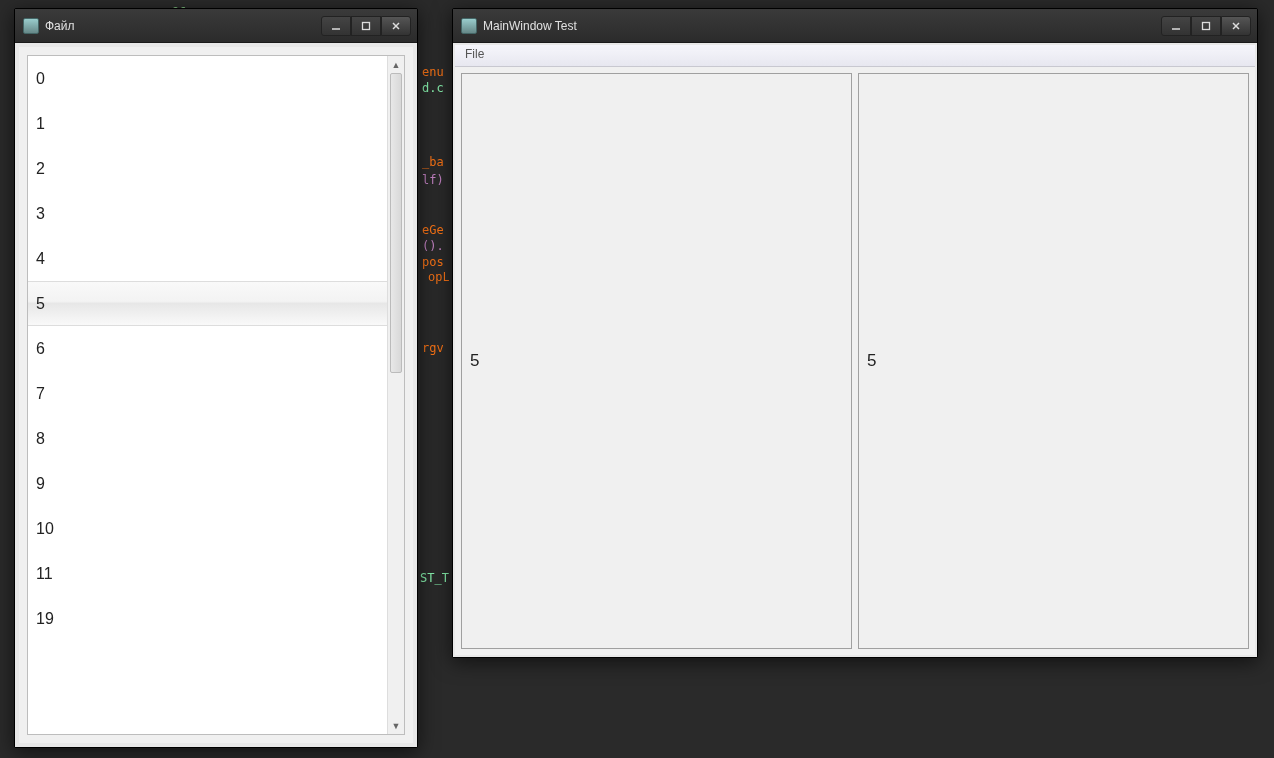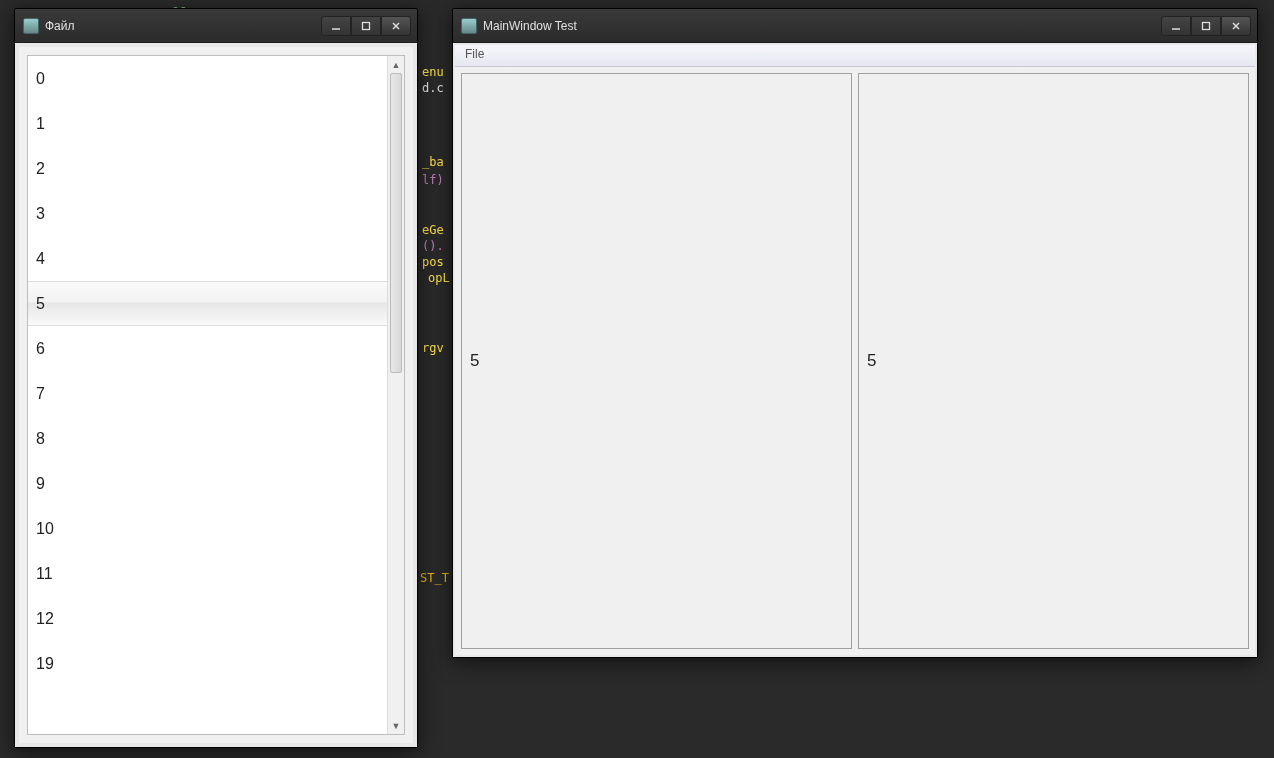--- a/index.html
+++ b/index.html
@@ -11,21 +11,21 @@
     background: #2a2a2a;
     font-family: "Segoe UI", Tahoma, sans-serif;
     font-size: 13px;
     overflow: hidden;
     position: relative;
   }
 
   
   .bg-code {
     position: absolute;
-    color: #fde047;
+    color: #f97316;
     font-family: Consolas, monospace;
     font-size: 12px;
     line-height: 16px;
     white-space: pre;
     pointer-events: none;
   }
 
   
   .window {
     position: absolute;
@@ -177,29 +177,29 @@
     font-size: 17px;
     color: #222;
   }
 </style>
 </head>
 <body>
 
 <div id="bg-layer">
     <div class="bg-code" style="top: 4px; left: 172px; color: rgb(127, 191, 127);">96</div>
     <div class="bg-code" style="top: 64px; left: 422px;">enu</div>
-    <div class="bg-code" style="top: 80px; left: 422px; color: #e5e5e5;">d.c</div>
+    <div class="bg-code" style="top: 80px; left: 422px; color: #86efac;">d.c</div>
     <div class="bg-code" style="top: 126px; left: 422px; margin-top: 28px;">_ba</div>
     <div class="bg-code" style="top: 172px; left: 422px; color: rgb(192, 128, 192);">lf)</div>
     <div class="bg-code" style="top: 222px; left: 422px;">eGe</div>
     <div class="bg-code" style="top: 238px; left: 422px; color: rgb(192, 128, 192);">().</div>
     <div class="bg-code" style="top: 254px; left: 422px; text-align: center;">pos</div>
-    <div class="bg-code" style="top: 270px; left: 428px;">opL</div>
+    <div class="bg-code" style="top: 270px; left: 428px; font-family: Liberation Mono, monospace;">opL</div>
     <div class="bg-code" style="top: 340px; left: 422px;">rgv</div>
-    <div class="bg-code" style="top: 570px; left: 420px; color: #eab308;">ST_T</div>
+    <div class="bg-code" style="top: 570px; left: 420px; color: #86efac;">ST_T</div>
   </div>
 
 <div class="window" style="left:14px; top:8px; width:404px; height:740px;">
   <div class="titlebar">
     <div class="title-icon"></div>
     <div class="title-text">Файл</div>
     <div class="title-controls">
       <div class="title-btn">
         <svg viewBox="0 0 10 10">
             <line x1="1" y1="8" x2="9" y2="8" stroke="#ddd" stroke-width="1.5"></line>
@@ -251,23 +251,20 @@
           <div class="list-item">
             <span>9</span>
           </div>
           <div class="list-item">
             <span>10</span>
           </div>
           <div class="list-item">
             <span>11</span>
           </div>
           <div class="list-item">
-            <span>12</span>
-          </div>
-          <div class="list-item">
             <span>19</span>
           </div>
         </div>
       <div class="scrollbar">
         <div class="scroll-btn up">▲</div>
         <div class="scroll-thumb" id="scroll-thumb" style="top: 17px; height: 300px;"></div>
         <div class="scroll-btn down">▼</div>
       </div>
     </div>
   </div>

